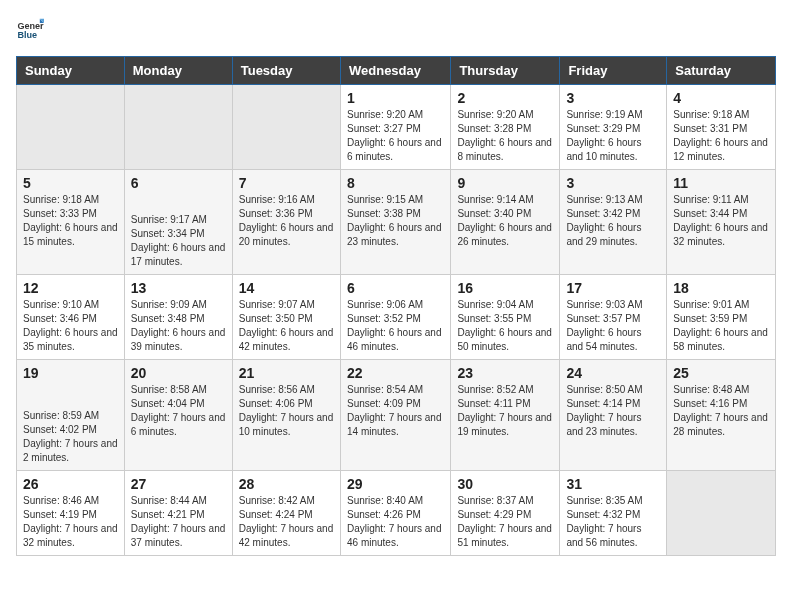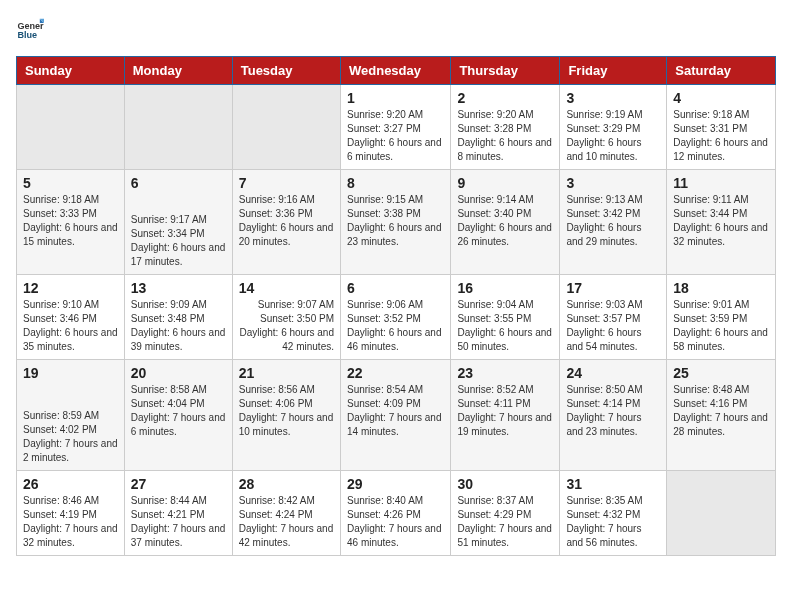--- a/index.html
+++ b/index.html
@@ -27,21 +27,21 @@
     }
     .title-block { text-align: right; }
     .title-block h1 { font-size: 32px; font-weight: bold; color: #222; }
     .title-block h2 { font-size: 16px; font-weight: normal; color: #444; }
     .calendar {
       width: 100%;
       border-collapse: collapse;
       border: 1px solid #ccc;
     }
     .calendar th {
-      background: #b91c1c;
+      background: #404040;
       color: #fff;
       font-size: 13px;
       font-weight: bold;
       padding: 6px 8px;
       text-align: left;
       border: 1px solid #2565a0;
     }
     .calendar td {
       vertical-align: top;
       border: 1px solid #ccc;
@@ -181,21 +181,21 @@
 Daylight: 6 hours and 35 minutes.</div>
         </td>
         <td>
           <span class="day-number">13</span>
           <div class="day-info" style="white-space: pre-line;">Sunrise: 9:09 AM
 Sunset: 3:48 PM
 Daylight: 6 hours and 39 minutes.</div>
         </td>
         <td>
           <span class="day-number">14</span>
-          <div class="day-info" style="white-space: pre-line; text-align: right;">Sunrise: 9:07 AM
+          <div class="day-info" style="white-space: pre-line;">Sunrise: 9:07 AM
 Sunset: 3:50 PM
 Daylight: 6 hours and 42 minutes.</div>
         </td>
         <td>
           <span class="day-number">6</span>
           <div class="day-info" style="white-space: pre-line;">Sunrise: 9:06 AM
 Sunset: 3:52 PM
 Daylight: 6 hours and 46 minutes.</div>
         </td>
         <td>

